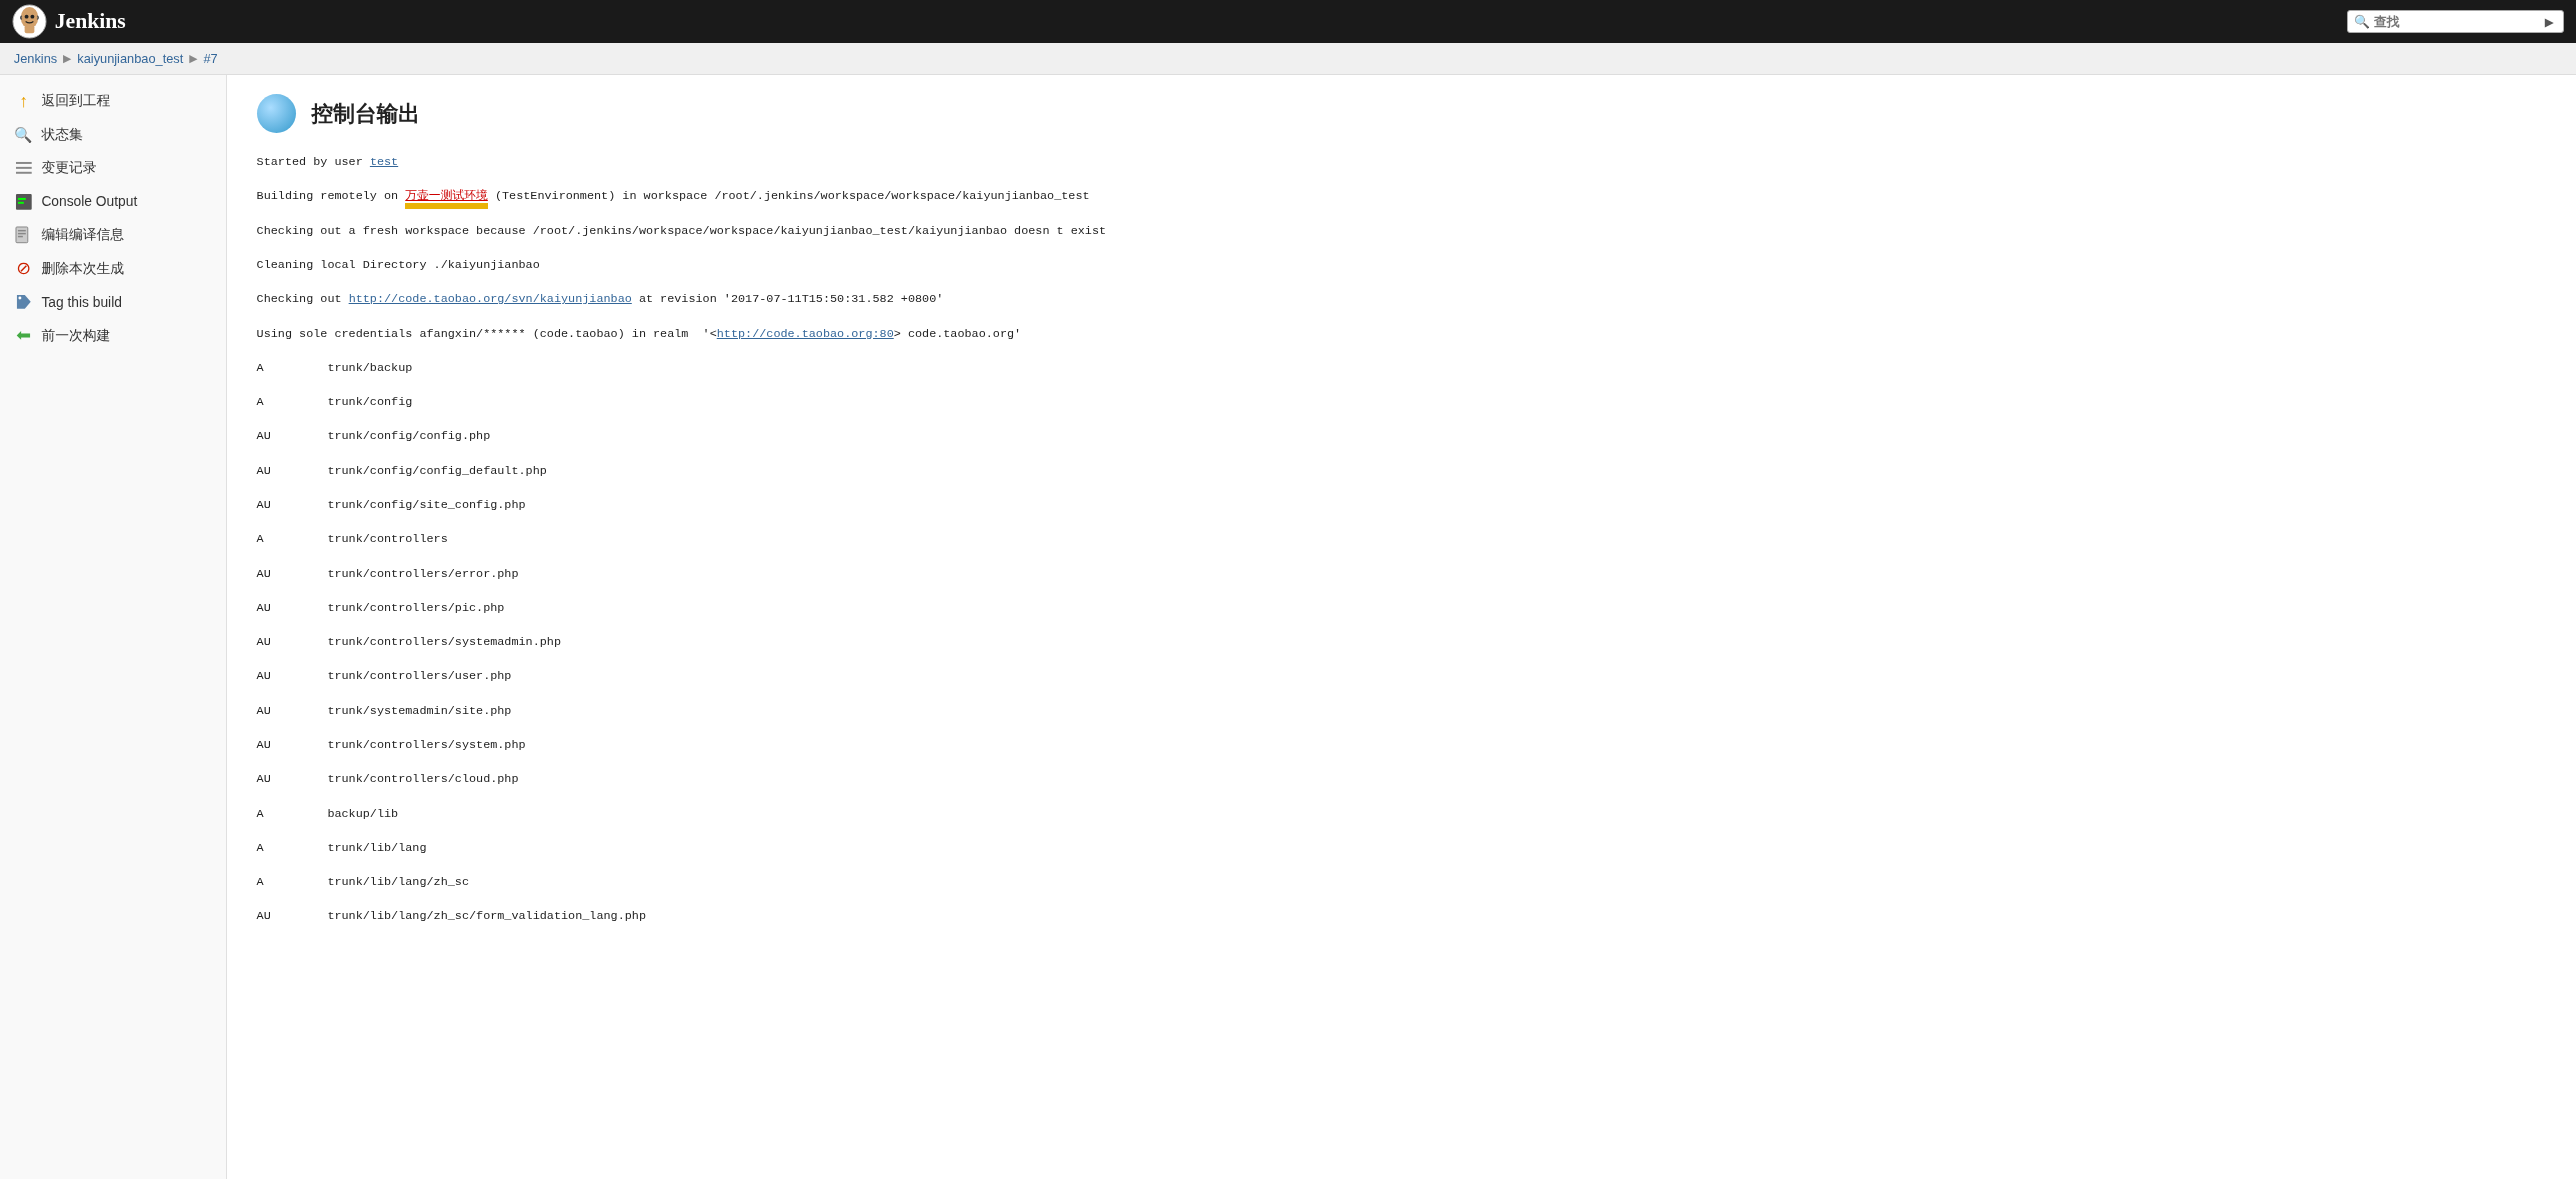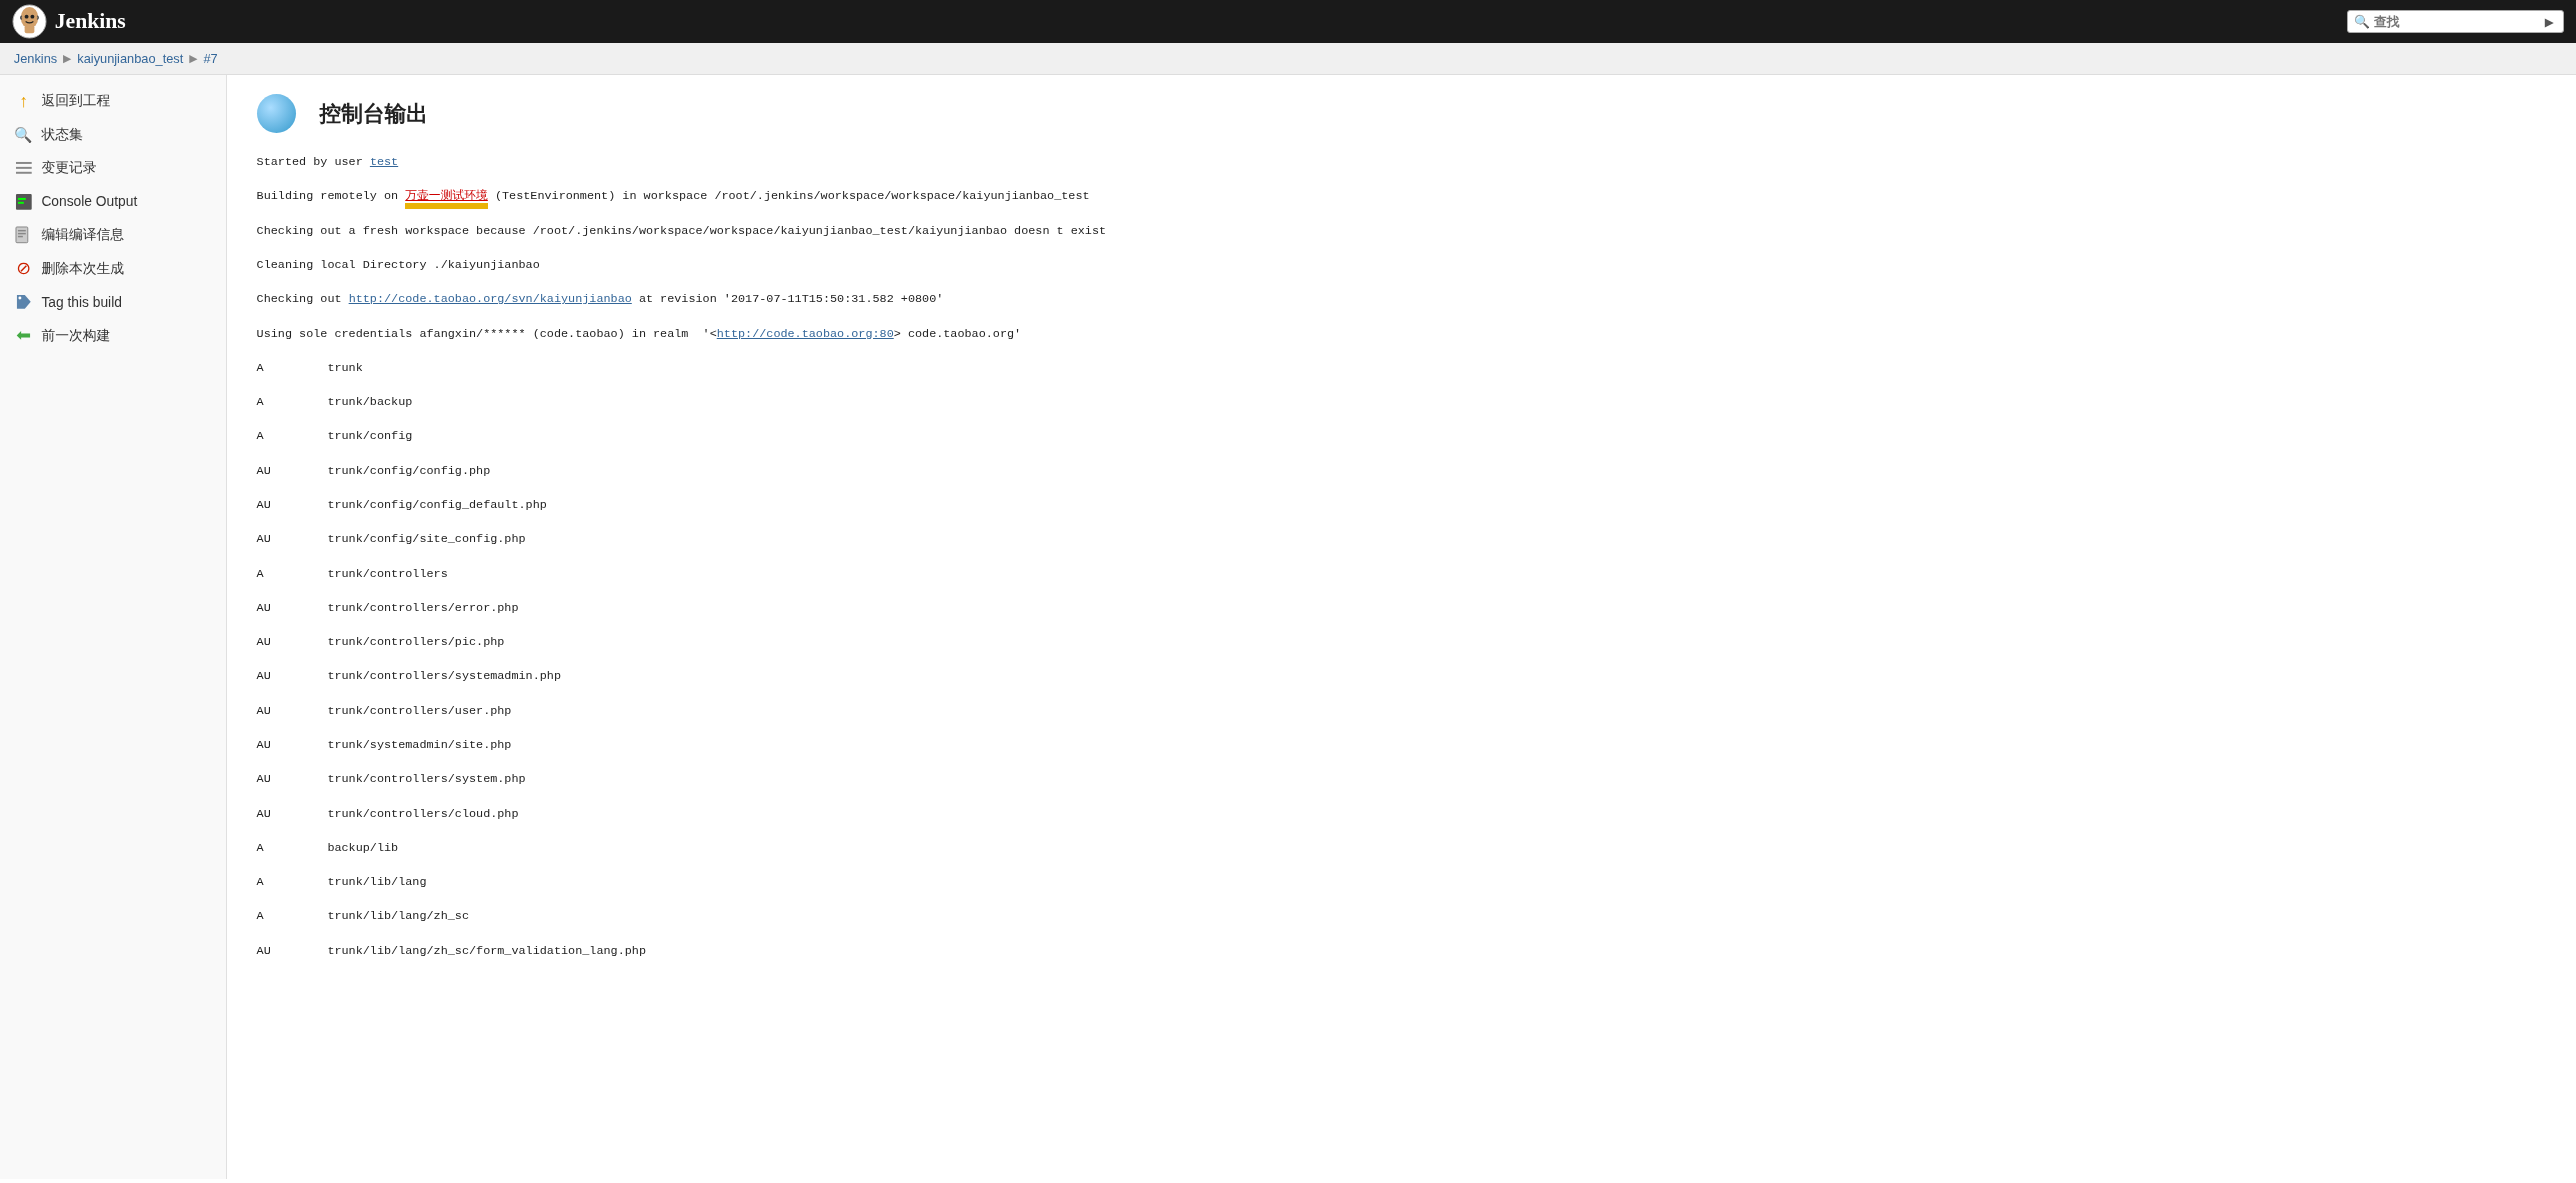--- a/index.html
+++ b/index.html
@@ -102,21 +102,21 @@
     .icon-up-arrow { color: #e8a000; font-size: 17.7px; }
 
     
     #main {
       flex: 1;
       padding: 19.7px 29.6px;
     }
     #page-header {
       display: flex;
       align-items: center;
-      gap: 24px;
+      gap: 16px;
       margin-bottom: 19.7px;
     }
     .page-icon {
       width: 39px;
       height: 39px;
       border-radius: 50%;
       background: radial-gradient(circle at 35% 35%, #aaddff, #3399cc);
       flex-shrink: 0;
     }
     #page-title {
@@ -262,21 +262,20 @@
       <div class="console-line">Building remotely on <a href="#" class="console-link" style="color:#cc0000; text-decoration:underline; border-bottom:6px solid #eab308;">万壶一测试环境</a> (TestEnvironment) in workspace /root/.jenkins/workspace/workspace/kaiyunjianbao_test</div>
 
       <div class="console-line">Checking out a fresh workspace because /root/.jenkins/workspace/workspace/kaiyunjianbao_test/kaiyunjianbao doesn t exist</div>
 
       <div class="console-line">Cleaning local Directory ./kaiyunjianbao</div>
 
       <div class="console-line">Checking out <a href="#" class="console-link-blue" style="color:#336699; text-decoration:underline;">http://code.taobao.org/svn/kaiyunjianbao</a> at revision '2017-07-11T15:50:31.582 +0800'</div>
 
       <div class="console-line">Using sole credentials afangxin/****** (code.taobao) in realm  '&lt;<a href="#" class="console-link-blue" style="color:#336699; text-decoration:underline;">http://code.taobao.org:80</a>&gt; code.taobao.org'</div>
 
-      <div class="console-line">A         trunk</div>
       <div class="console-line">A         trunk/backup</div>
       <div class="console-line">A         trunk/config</div>
       <div class="console-line">AU        trunk/config/config.php</div>
       <div class="console-line">AU        trunk/config/config_default.php</div>
       <div class="console-line">AU        trunk/config/site_config.php</div>
       <div class="console-line">A         trunk/controllers</div>
       <div class="console-line">AU        trunk/controllers/error.php</div>
       <div class="console-line">AU        trunk/controllers/pic.php</div>
       <div class="console-line">AU        trunk/controllers/systemadmin.php</div>
       <div class="console-line">AU        trunk/controllers/user.php</div>

